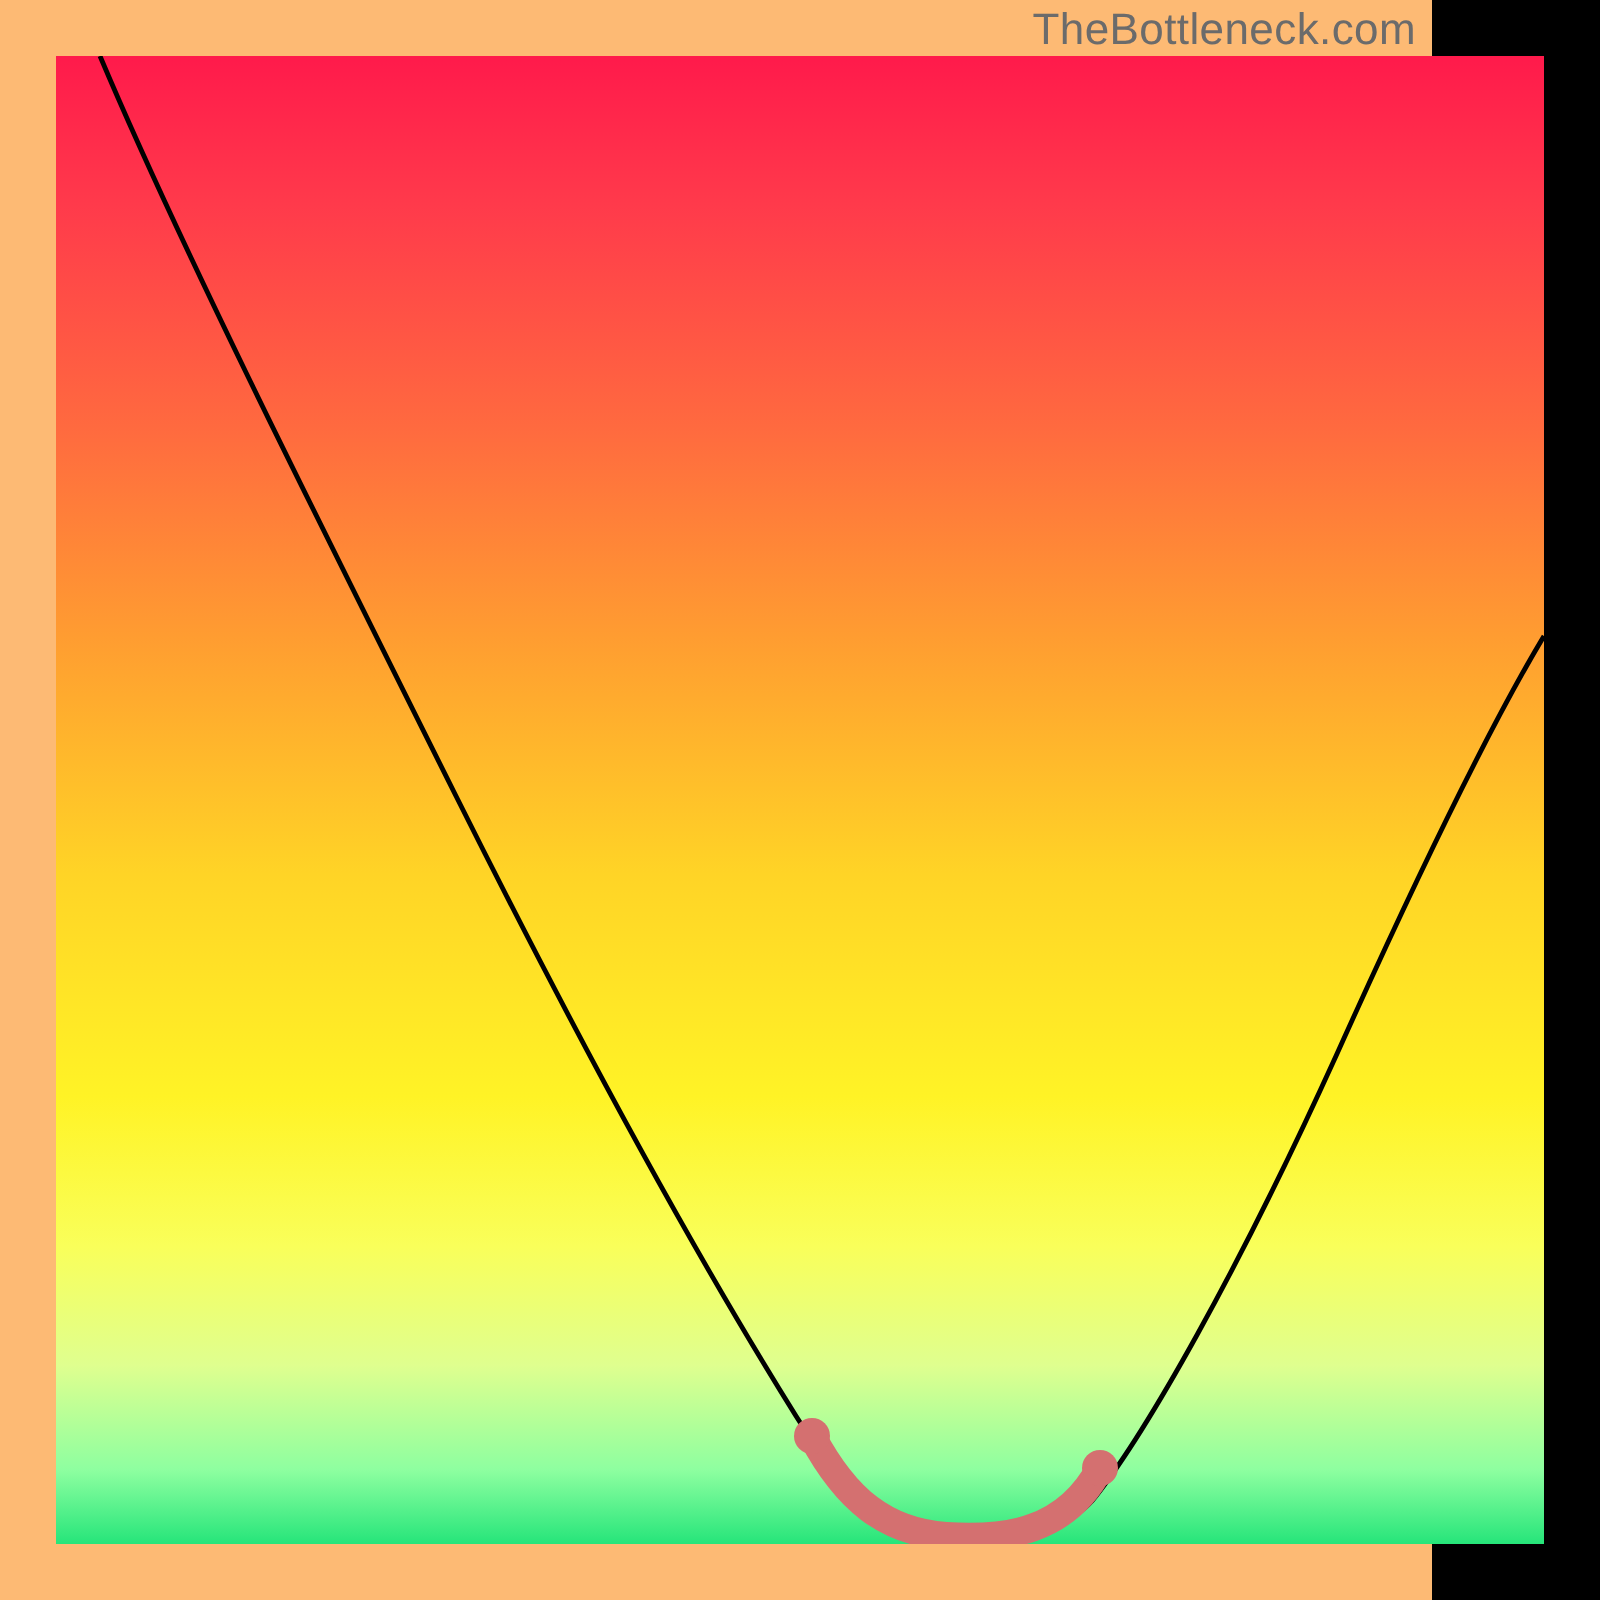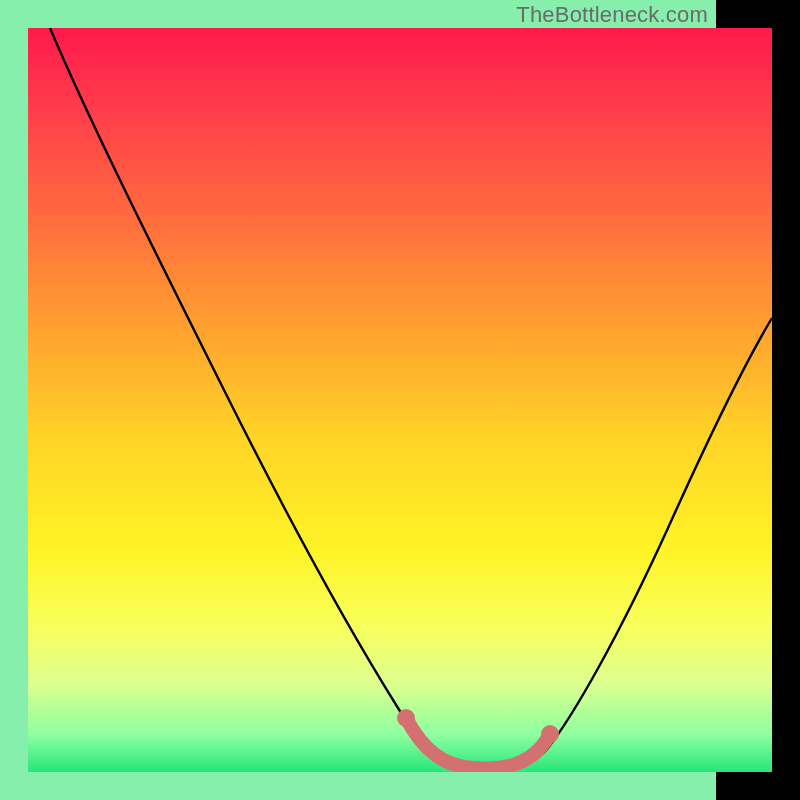--- a/index.html
+++ b/index.html
@@ -10,21 +10,21 @@
     background: #000;
     overflow: hidden;
     font-family: Arial, Helvetica, sans-serif;
   }
   .frame {
     position: absolute;
     top: 0;
     left: 0;
     width: 716px;
     height: 800px;
-    background: #86efac;
+    background: #fdba74;
   }
   .plot {
     position: absolute;
     top: 28px;
     left: 28px;
     width: 744px;
     height: 744px;
     background: linear-gradient(
       to bottom,
       #ff1a4b 0%,

